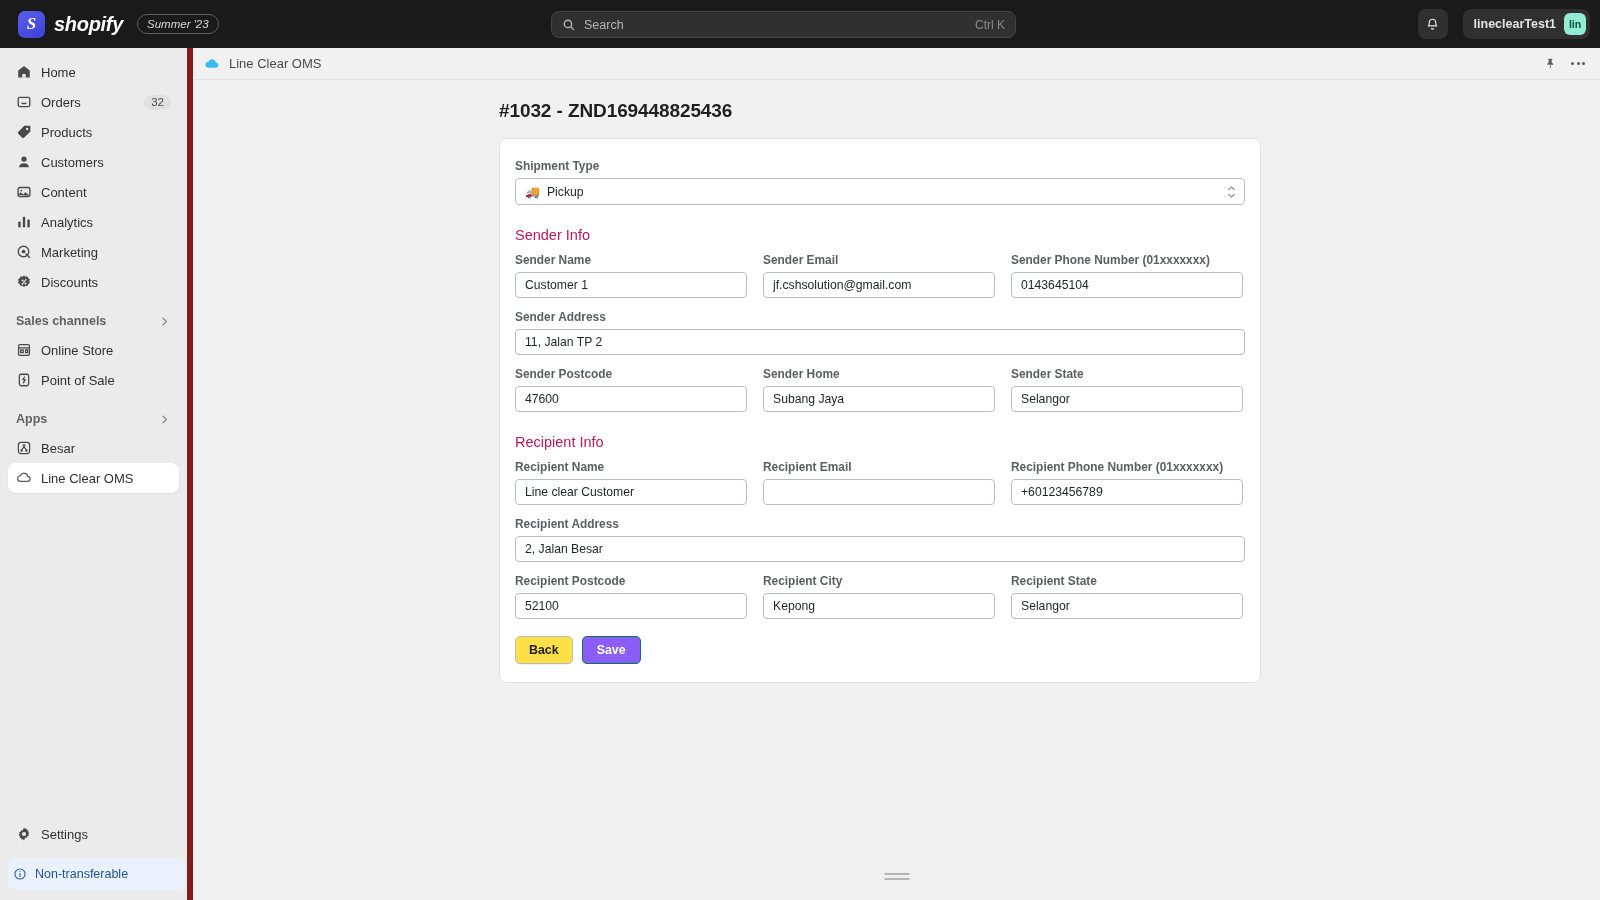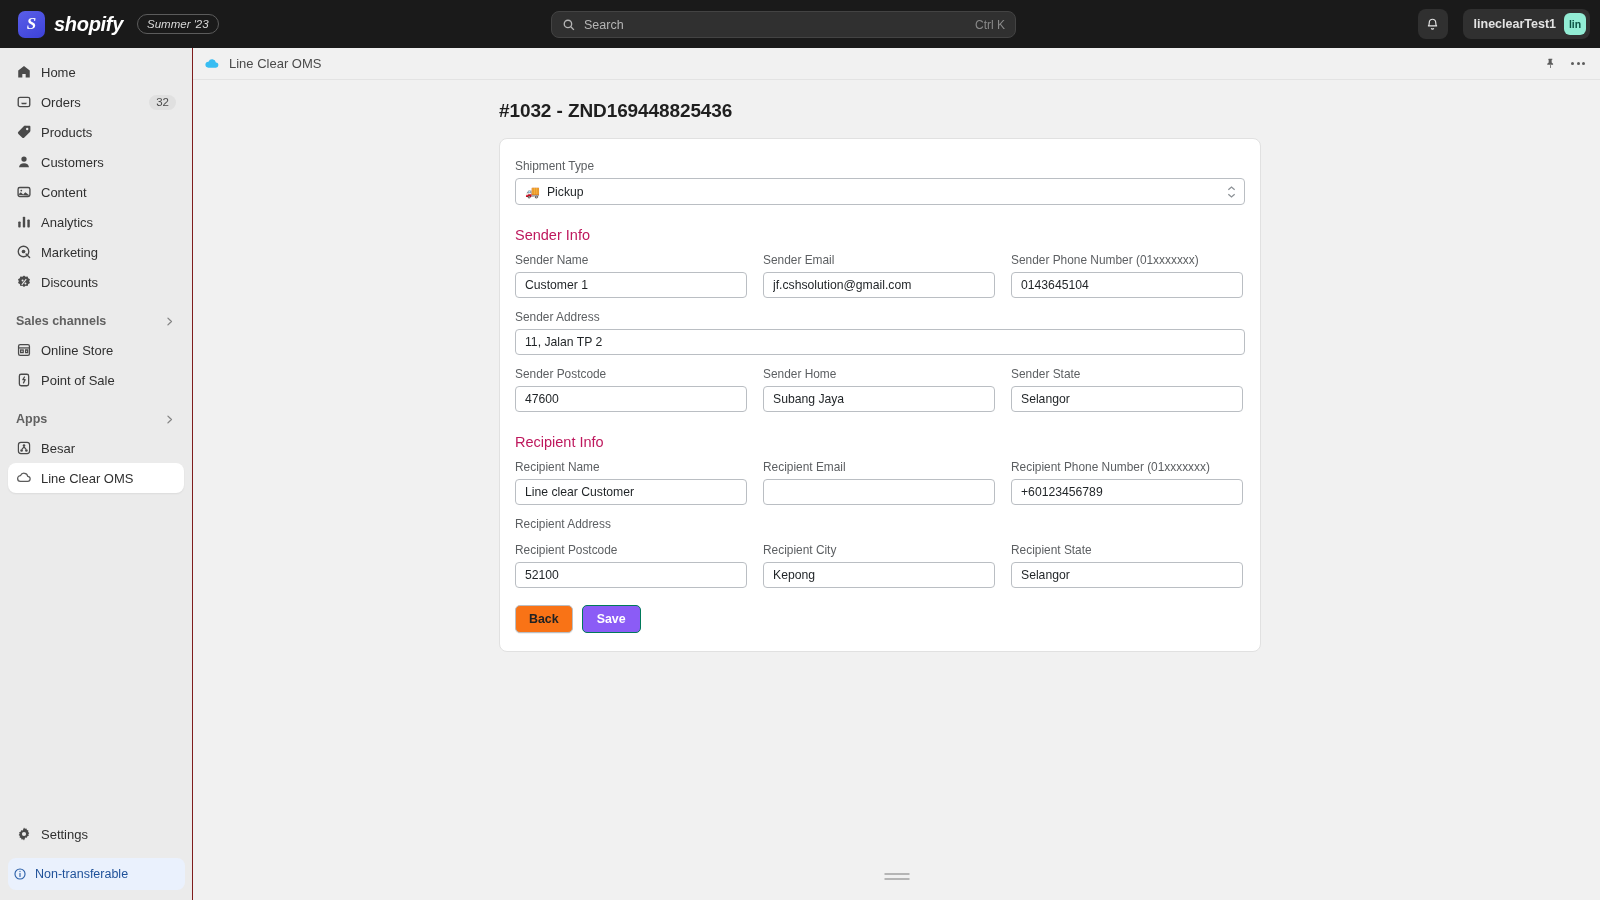--- a/index.html
+++ b/index.html
@@ -62,21 +62,21 @@
     background: #92ecd4; color: #0b5243;
     font-size: 10.5px; font-weight: 600;
     display: flex; align-items: center; justify-content: center;
   }
 
   
   .sidebar {
     position: absolute; top: 48px; left: 0;
     width: 193px; height: 852px;
     background: #ebebeb;
-    border-right: 1px solid #7f1d1d;
+    border-right: 6px solid #7f1d1d;
   }
   .nav-list { padding: 9px 8px 0 8px; }
   .nav-item {
     display: flex; align-items: center; gap: 9px;
     height: 30px; padding: 0 8px; border-radius: 8px;
     color: #303030; font-size: 13px; font-weight: 500;
     position: relative;
   }
   .nav-item.active { background: #ffffff; box-shadow: 0 1px 2px rgba(0,0,0,.07); }
   .nav-ico { width: 16px; height: 16px; flex: 0 0 16px; display: block; }
@@ -136,21 +136,21 @@
   }
   .card {
     position: absolute; left: 305px; top: 58px;
     width: 762px;
     background: #fff; border: 1px solid #e1e1e1; border-radius: 8px;
     padding: 20px 15px 18px;
   }
 
   .field-label {
     display: block; color: #5c5f62; font-size: 11.9px;
-    margin-bottom: 5px; white-space: nowrap;
+    margin-bottom: 5px; white-space: nowrap; font-weight: bold;
   }
   .section-head {
     color: #be185d; font-size: 14.5px; font-weight: 400;
     margin: 22px 0 10px;
   }
   .inp {
     width: 100%; height: 26px;
     border: 1px solid #babec3; border-radius: 4px;
     background: #fff; color: #1f2326; font-size: 12.2px;
     padding: 0 9px; font-family: "Liberation Sans", sans-serif;
@@ -168,21 +168,21 @@
     position: absolute; right: 9px; top: 50%;
     transform: translateY(-50%);
     display: flex; flex-direction: column; gap: 2px;
   }
   .row3 { display: flex; gap: 16px; margin-bottom: 12px; }
   .row3 > div { width: 232px; }
   .rowfull { margin-bottom: 12px; }
   .btnrow { display: flex; gap: 9px; margin-top: 17px; }
   .btn-secondary {
     height: 28px; min-width: 52px; padding: 0 13px;
-    background: #f97316; border: 1px solid #babec3; border-radius: 5px;
+    background: #fde047; border: 1px solid #babec3; border-radius: 5px;
     box-shadow: 0 1px 0 rgba(0,0,0,.06);
     color: #202223; font-size: 12.4px; font-weight: bold;
     font-family: "Liberation Sans", sans-serif;
   }
   .btn-primary {
     height: 28px; min-width: 52px; padding: 0 14px;
     background: #8b5cf6; border: 1px solid #007a5a; border-radius: 5px;
     color: #fff; font-size: 12.4px; font-weight: bold;
     font-family: "Liberation Sans", sans-serif;
   }
@@ -467,20 +467,21 @@
         <input class="inp" value="" style="">
       </div>
       <div>
         <span class="field-label">Recipient Phone Number (01xxxxxxx)</span>
         <input class="inp" value="+60123456789" style="">
       </div>
     </div>
 
     <div class="rowfull">
       <span class="field-label">Recipient Address</span>
+      <input class="inp" value="2, Jalan Besar" style="">
     </div>
 
     <div class="row3">
       <div>
         <span class="field-label">Recipient Postcode</span>
         <input class="inp" value="52100" style="">
       </div>
       <div>
         <span class="field-label">Recipient City</span>
         <input class="inp" value="Kepong" style="">

